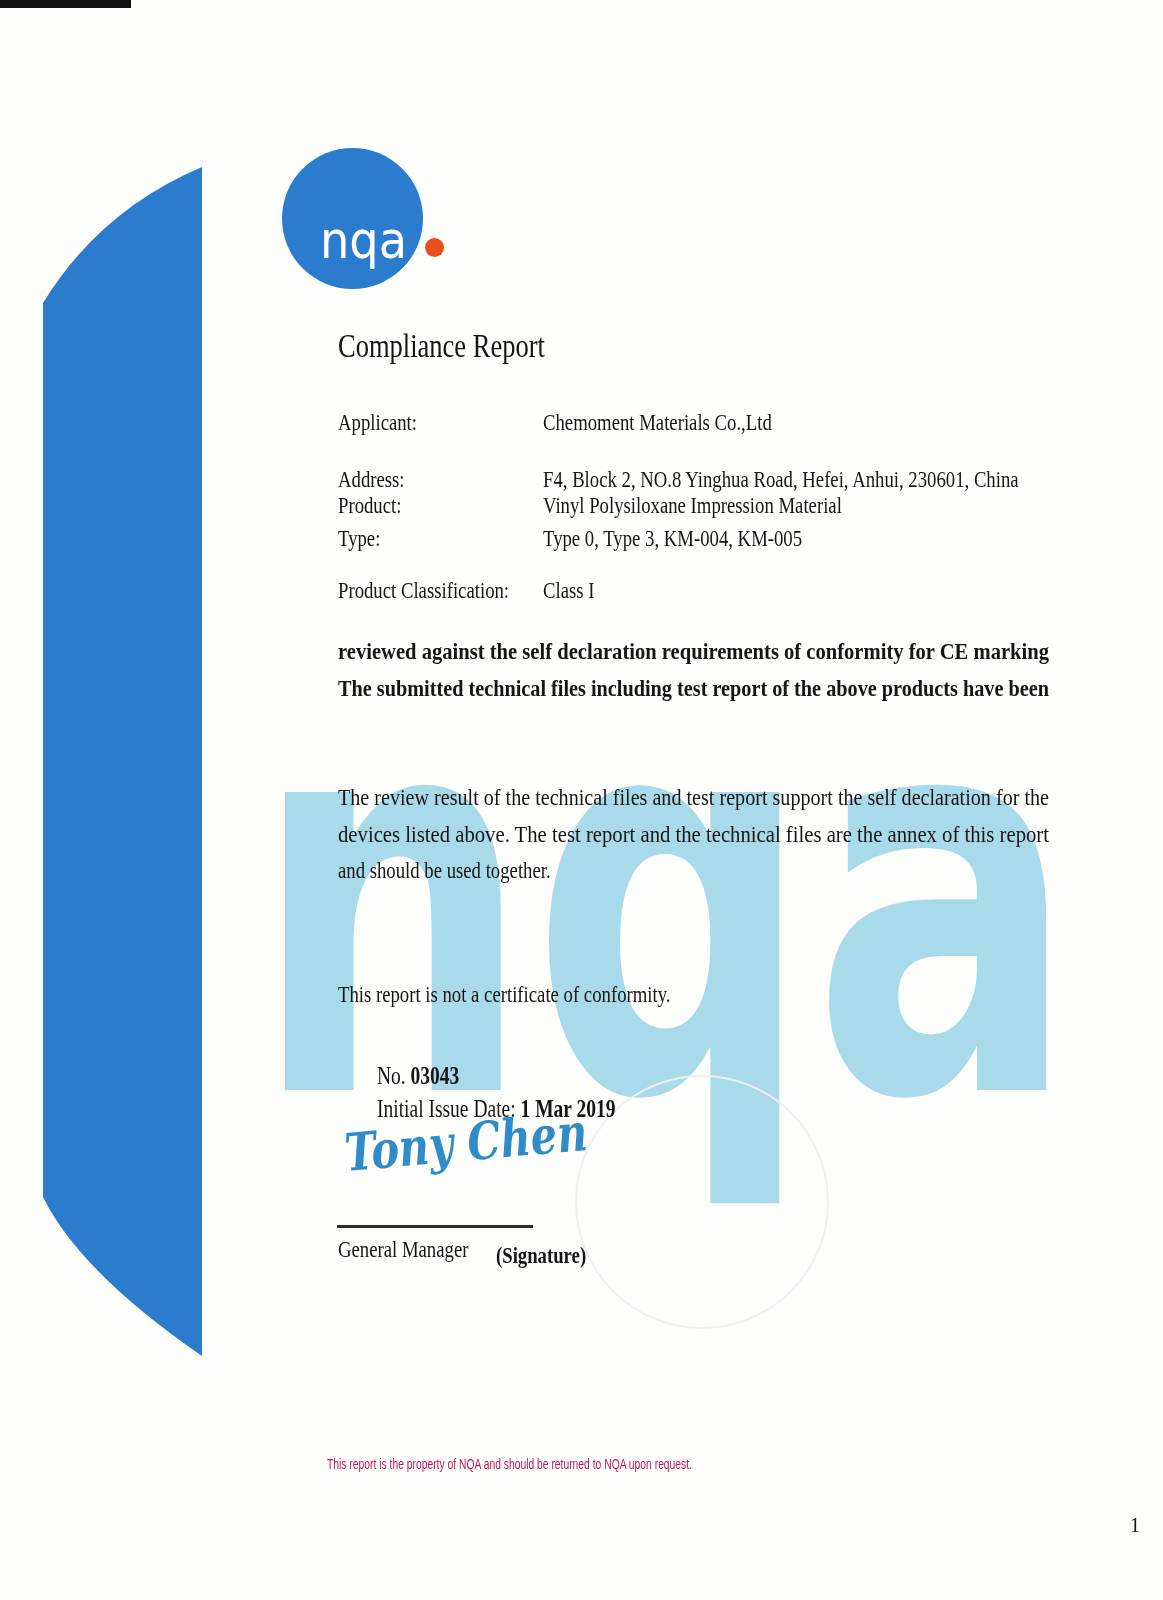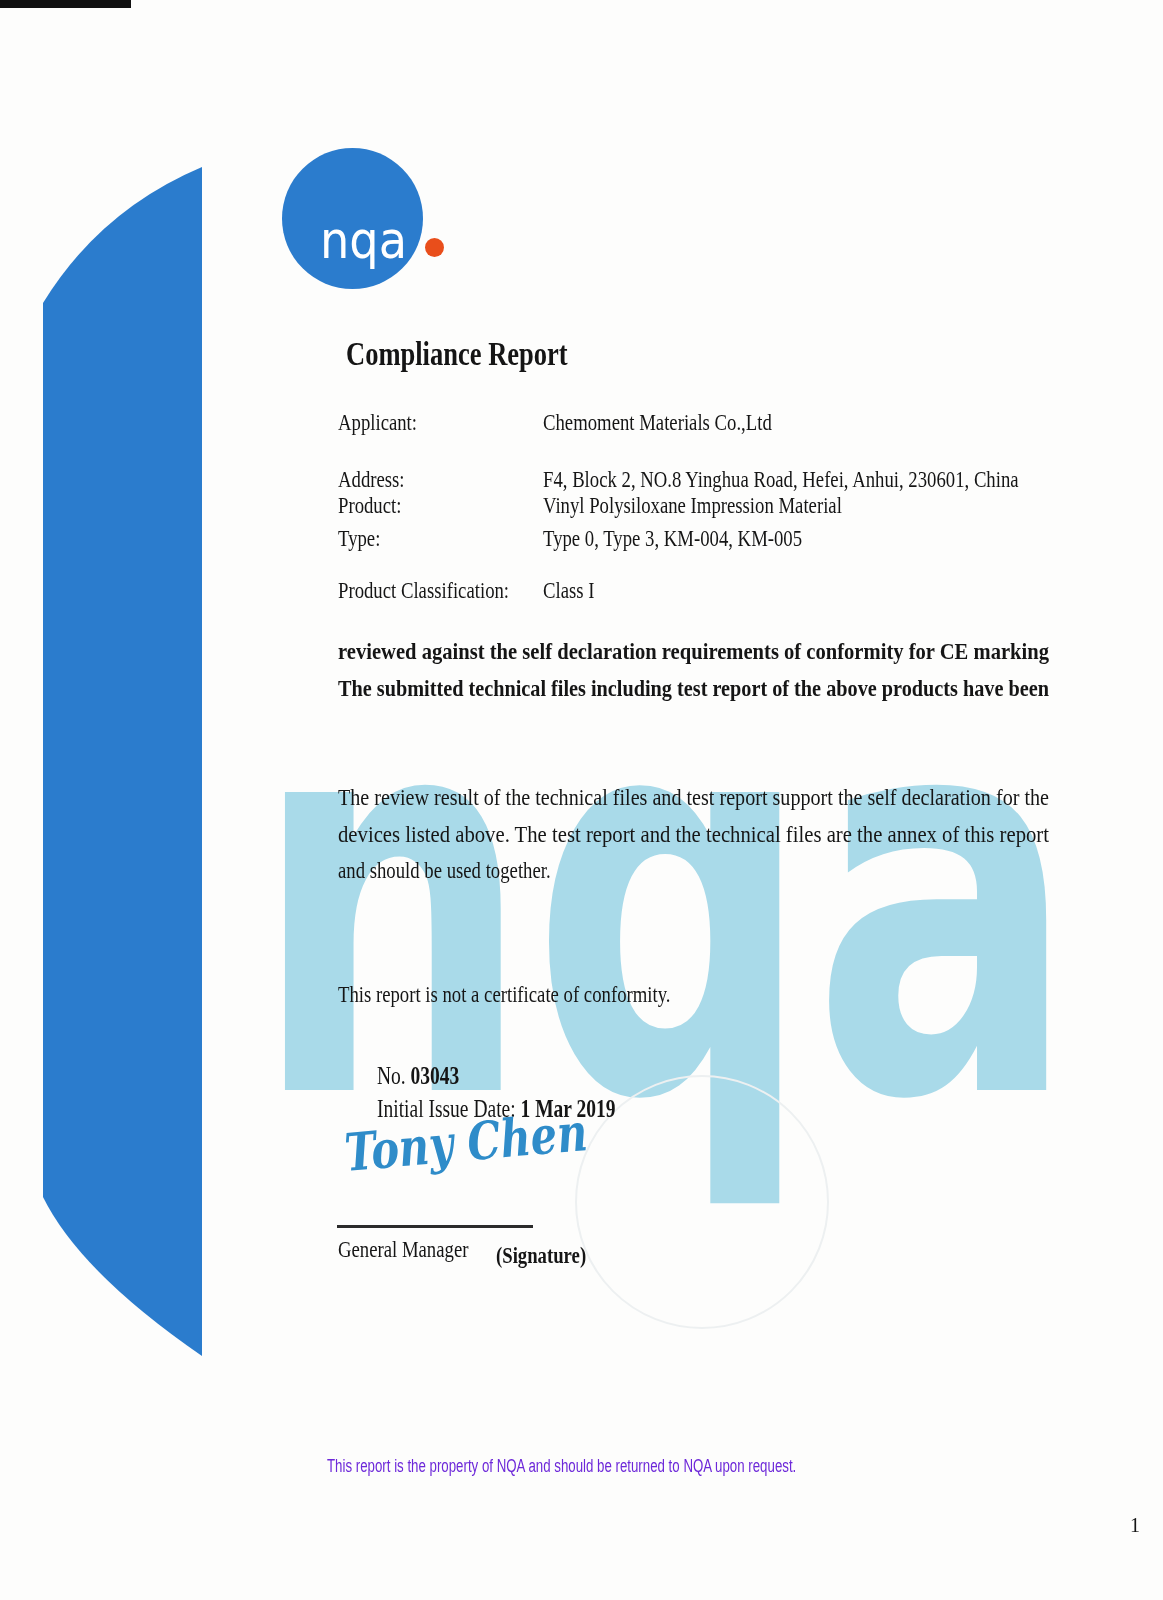--- a/index.html
+++ b/index.html
@@ -22,39 +22,39 @@
   .logo-circle{position:absolute;left:0;top:0;width:141px;height:141px;border-radius:50%;
     background:var(--brand-blue,#2b7ccd);}
   .logo-text{position:absolute;left:38px;top:66px;font-family:"DejaVu Sans",sans-serif;
     font-size:52px;line-height:1;color:#ffffff;display:inline-block;
     transform:scaleX(0.89);transform-origin:left top;}
   .logo-dot{position:absolute;left:143px;top:90px;width:19px;height:19px;border-radius:50%;
     background:var(--dot-orange,#e94e1b);}
   .content{position:absolute;left:0;top:0;width:1163px;height:1600px;z-index:1;}
   .cond{display:inline-block;white-space:nowrap;transform:scaleX(0.78);transform-origin:left top;}
   [data-fit]{display:inline-block;white-space:nowrap;transform-origin:left top;}
-  .title{position:absolute;left:338px;top:327px;margin:8px;font-size:34px;font-weight:bold;}
+  .title{position:absolute;left:338px;top:327px;margin:0;font-size:34px;font-weight:normal;}
   .field{position:absolute;left:338px;height:33px;font-size:24px;}
   .fvalue{position:absolute;left:205px;top:0;}
   .para{position:absolute;left:338px;width:711px;font-size:24px;}
   .para-bold{font-weight:bold;}
   .pline{height:36.5px;line-height:36.5px;}
   .meta{position:absolute;left:346px;font-size:25px;margin-left:31px;}
   .b{font-weight:bold;}
   .signature{
     position:absolute;left:345px;top:1122px;z-index:1;
     font-family:"DejaVu Serif",serif;font-style:italic;font-weight:bold;font-size:52px;
     color:var(--signature-blue,#2f8cc9);white-space:nowrap;
     transform:rotate(-5deg) scaleX(0.8);transform-origin:left center;
   }
   .sig-line{position:absolute;left:337px;top:1225px;width:196px;height:3px;background:#2b2b2b;}
   .roles{position:absolute;left:338px;top:1236px;height:30px;font-size:24px;}
   .role-caption{position:absolute;left:158px;top:6px;font-weight:bold;}
   .footer{position:absolute;left:327px;top:1456px;
-    font-family:"Liberation Sans",sans-serif;font-size:18px;color:#6d28d9;}
+    font-family:"Liberation Sans",sans-serif;font-size:14px;color:#be185d;}
   .page-number{position:absolute;left:1130px;top:1514px;font-size:20px;}
 </style>
 </head>
 <body>
 
 <div class="page">
 
   <div class="top-bar"></div>
 
   <svg class="sail" width="210" height="1400" viewBox="0 0 210 1400" aria-hidden="true">

